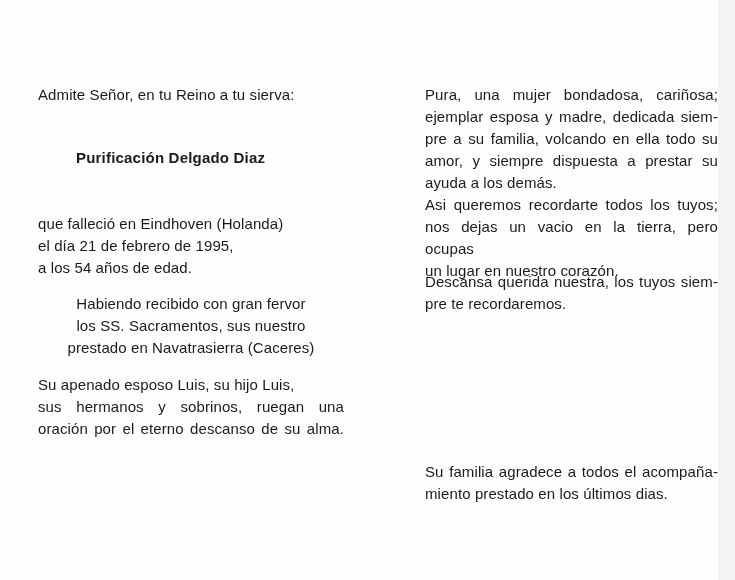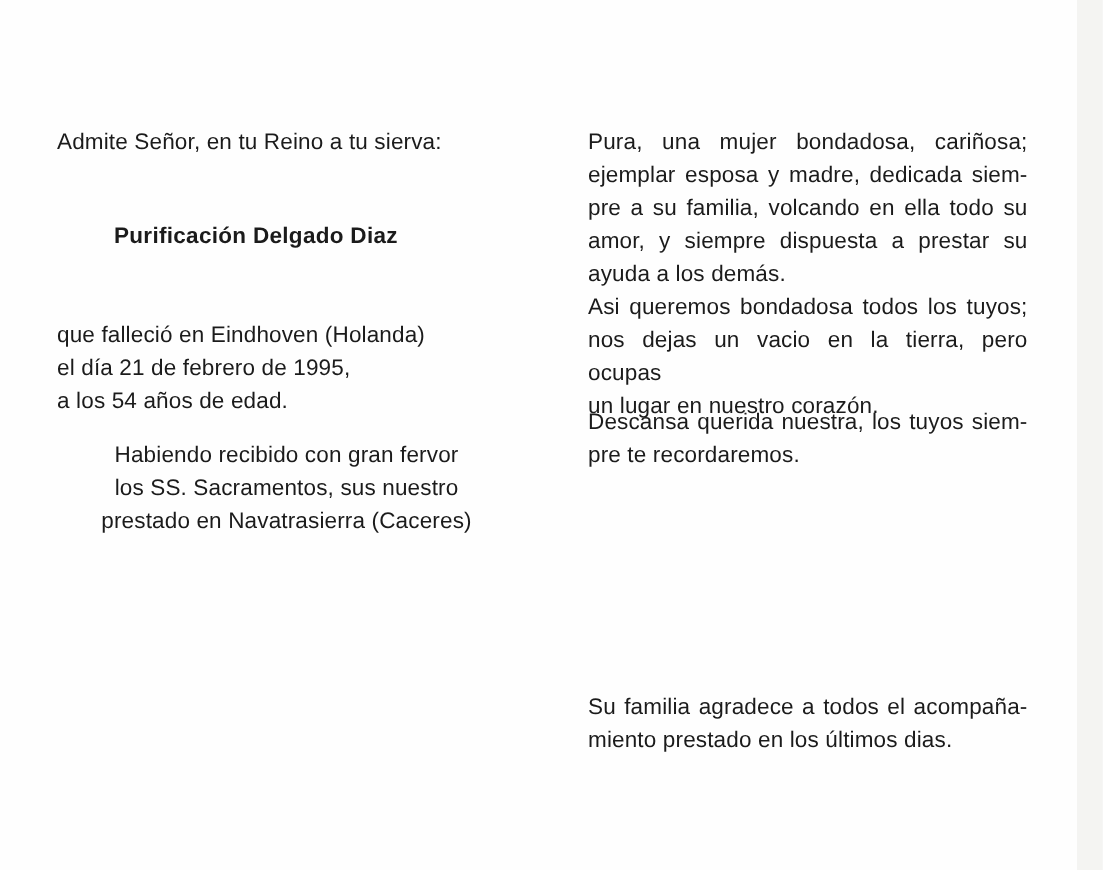--- a/index.html
+++ b/index.html
@@ -16,21 +16,21 @@
     font-family: "Liberation Sans", "DejaVu Sans", sans-serif;
     font-size: 15px;
     line-height: 22px;
     letter-spacing: 0.1px;
     overflow: hidden;
   }
   .block {
     position: absolute;
   }
   .col-left  { left: 38px;  width: 306px; }
-  .col-right { left: 392px; width: 293px; }
+  .col-right { left: 425px; width: 293px; }
   .line { white-space: pre; }
   .just {
     white-space: normal;
     text-align: justify;
     text-align-last: justify;
   }
   .name {
     font-weight: bold;
     letter-spacing: 0.2px;
   }
@@ -62,28 +62,33 @@
     <div class="line">el día 21 de febrero de 1995,</div>
     <div class="line">a los 54 años de edad.</div>
   </div>
 
   <div id="sacraments" class="block col-left">
     <div class="line">Habiendo recibido con gran fervor</div>
     <div class="line">los SS. Sacramentos, sus nuestro</div>
     <div class="line">prestado en Navatrasierra (Caceres)</div>
   </div>
 
+  <div id="family" class="block col-left">
+    <div class="line">Su apenado esposo Luis, su hijo Luis,</div>
+    <div class="line just">sus hermanos y sobrinos, ruegan una</div>
+    <div class="line just">oración por el eterno descanso de su alma.</div>
+  </div>
 
   <div id="eulogy" class="block col-right">
     <div class="line just">Pura, una mujer bondadosa, cariñosa;</div>
     <div class="line just">ejemplar esposa y madre, dedicada siem-</div>
     <div class="line just">pre a su familia, volcando en ella todo su</div>
     <div class="line just">amor, y siempre dispuesta a prestar su</div>
     <div class="line">ayuda a los demás.</div>
-    <div class="line just">Asi queremos bondadosa todos los tuyos;</div>
+    <div class="line just">Asi queremos recordarte todos los tuyos;</div>
     <div class="line just">nos dejas un vacio en la tierra, pero ocupas</div>
     <div class="line">un lugar en nuestro corazón.</div>
   </div>
 
   <div id="farewell" class="block col-right">
     <div class="line just">Descansa querida nuestra, los tuyos siem-</div>
     <div class="line">pre te recordaremos.</div>
   </div>
 
   <div id="thanks" class="block col-right">

